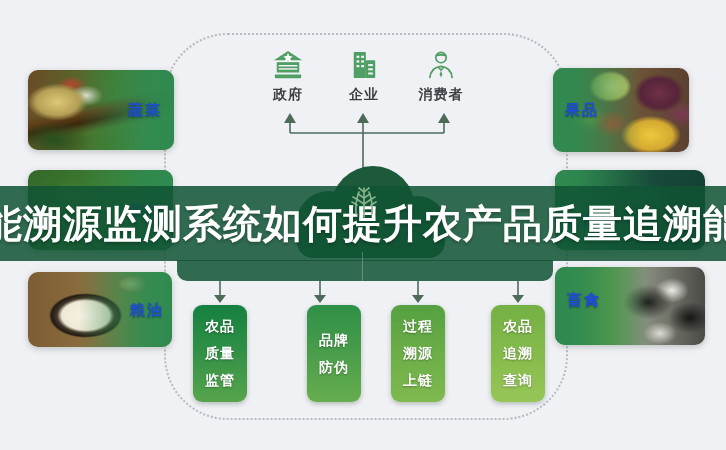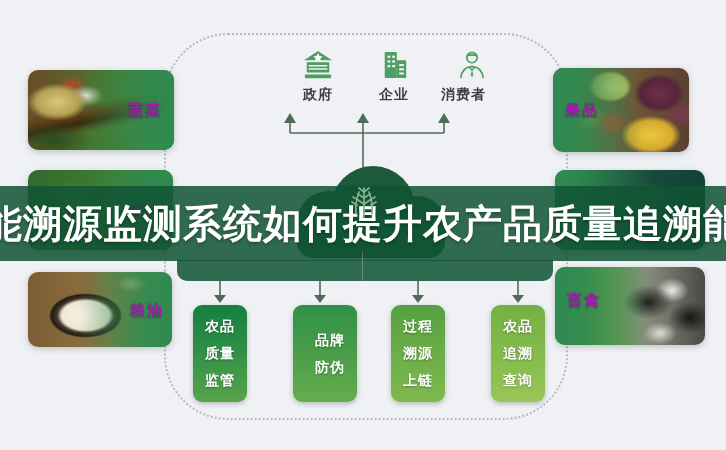--- a/index.html
+++ b/index.html
@@ -8,21 +8,21 @@
 
   
   .frame{position:absolute;left:164px;top:33px;width:400px;height:383px;
          border:2px dotted #b7bcc3;border-radius:64px;z-index:0;}
 
   
   .connectors{position:absolute;left:0;top:0;width:726px;height:450px;z-index:1;pointer-events:none;}
 
   
   .stakeholder{position:absolute;top:48px;transform:translateX(-50%);display:flex;
-               flex-direction:column;align-items:flex-end;z-index:2;width:90px;}
+               flex-direction:column;align-items:center;z-index:2;width:90px;}
   .stakeholder .icn{height:32px;display:flex;align-items:flex-end;}
   .stakeholder .lbl{margin-top:6px;font-size:14px;font-weight:bold;color:#3c3f43;letter-spacing:1px;white-space:nowrap;}
 
   
   .cloud{position:absolute;left:285px;top:166px;width:172px;height:92px;z-index:1;}
   .wheat{position:absolute;left:346px;top:178px;width:36px;height:40px;z-index:3;}
 
   
   .banner{position:absolute;left:0;top:186px;width:726px;height:75px;
           background:rgba(16,84,52,0.86);z-index:2;display:flex;align-items:center;justify-content:center;}
@@ -30,21 +30,21 @@
                  text-shadow:0 2px 3px rgba(0,0,0,0.25);}
   .banner-ext{position:absolute;left:177px;top:260px;width:376px;height:21px;
               background:rgba(16,84,52,0.86);border-radius:0 0 10px 10px;z-index:2;}
   .center-stem{position:absolute;left:362px;top:252px;width:1px;height:29px;background:rgba(255,255,255,0.25);z-index:3;}
 
   
   .card{position:absolute;border-radius:10px;overflow:hidden;z-index:1;
         box-shadow:0 2px 6px rgba(40,60,45,0.25);}
   .card .photo{position:absolute;inset:0;}
   .card .shade{position:absolute;inset:0;}
-  .card .clbl{position:absolute;color:#a21caf;font-size:15px;font-weight:bold;letter-spacing:2px;
+  .card .clbl{position:absolute;color:#1d4ed8;font-size:15px;font-weight:bold;letter-spacing:2px;
               text-shadow:0 1px 2px rgba(0,0,0,0.4);white-space:nowrap;}
   .shade-right{background:linear-gradient(270deg,#2f8a50 0%,rgba(47,138,80,0.92) 16%,rgba(47,138,80,0.45) 40%,rgba(47,138,80,0) 65%);}
   .shade-left{background:linear-gradient(90deg,#2f8a50 0%,rgba(47,138,80,0.92) 16%,rgba(47,138,80,0.45) 40%,rgba(47,138,80,0) 65%);}
 
   .card-veg{left:28px;top:70px;width:146px;height:80px;}
   .photo-veg{background:
      radial-gradient(42px 26px at 20% 40%,#dcc878 0%,#b5a055 50%,rgba(0,0,0,0) 72%),
      radial-gradient(26px 16px at 40% 32%,#ece7da 0%,rgba(0,0,0,0) 65%),
      radial-gradient(22px 12px at 30% 18%,#b8452e 0%,rgba(0,0,0,0) 70%),
      radial-gradient(55px 26px at 18% 88%,#27501d 0%,rgba(0,0,0,0) 72%),
@@ -95,21 +95,21 @@
      linear-gradient(90deg,#5a9441 0%,#69a24a 35%,#8a8f80 60%,#4a4a46 100%);}
   .lbl-cattle{left:12px;top:24px;}
 
   
   .fbox{position:absolute;top:305px;width:54px;height:97px;border-radius:9px;z-index:2;
         display:flex;flex-direction:column;align-items:center;justify-content:center;
         box-shadow:0 2px 5px rgba(40,70,45,0.3);}
   .fbox span{display:block;color:#fff;font-size:14px;font-weight:bold;letter-spacing:1px;
              line-height:27px;text-shadow:0 1px 2px rgba(0,0,0,0.3);white-space:nowrap;}
   .fbox1{left:193px;background:linear-gradient(180deg,#15803f 0%,#2f8f46 45%,#58a44c 100%);}
-  .fbox2{left:293px;background:linear-gradient(180deg,#2f9048 0%,#4a9d4a 50%,#66ad4e 100%);padding-left:10px;}
+  .fbox2{left:307px;background:linear-gradient(180deg,#2f9048 0%,#4a9d4a 50%,#66ad4e 100%);}
   .fbox3{left:391px;background:linear-gradient(180deg,#55a041 0%,#6cae47 50%,#7fb94f 100%);}
   .fbox4{left:491px;background:linear-gradient(180deg,#74b044 0%,#85bb4c 50%,#97c657 100%);}
 </style>
 </head>
 <body>
 
 <div class="canvas">
 
   <div class="frame"></div>
 

